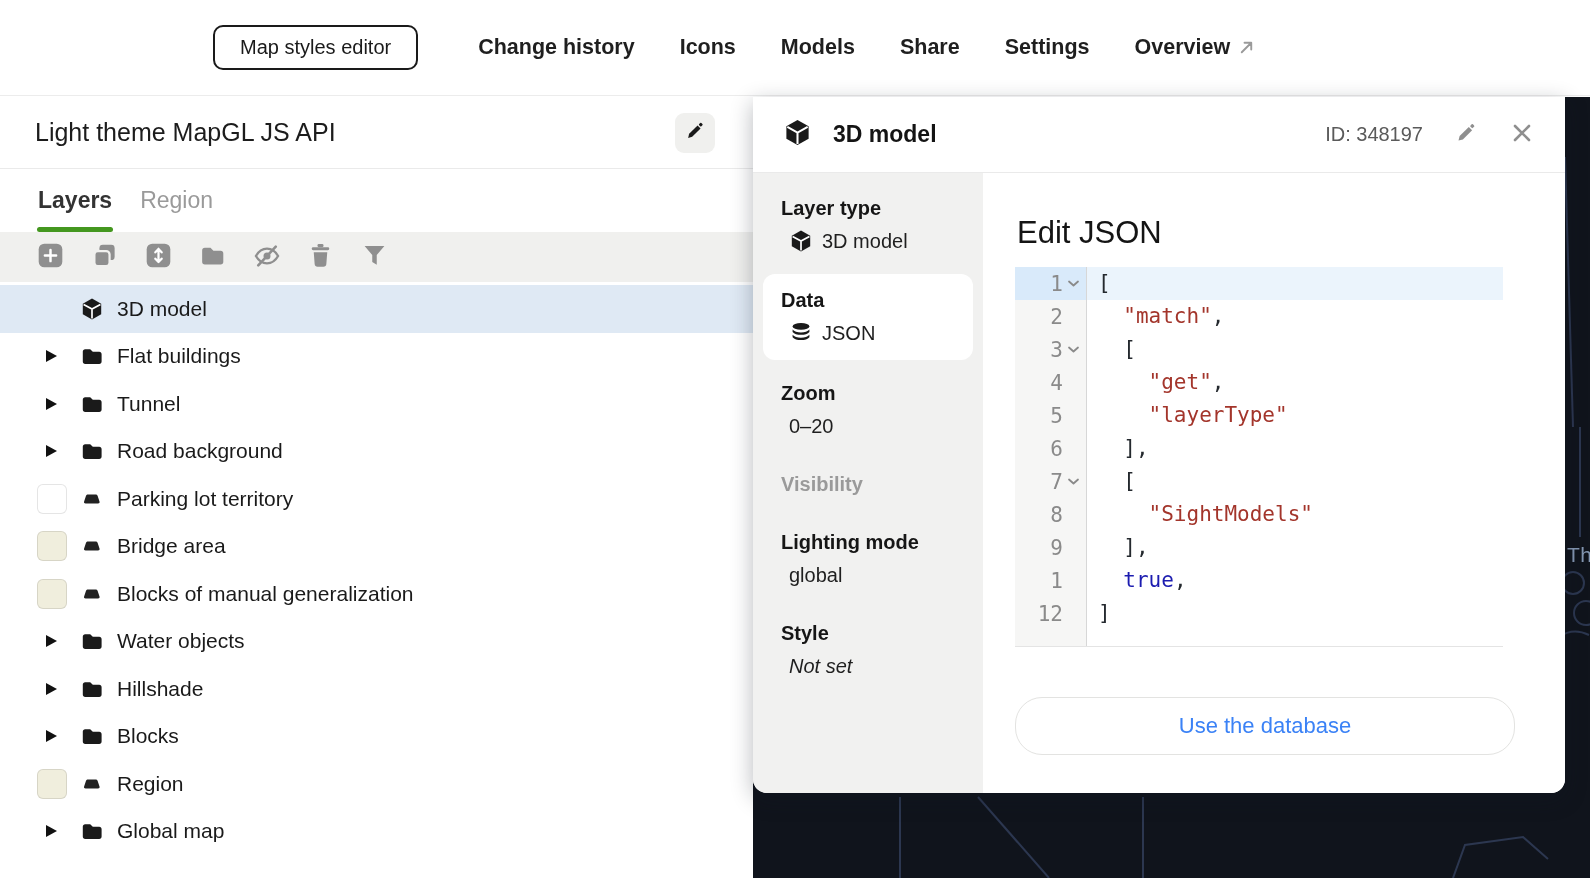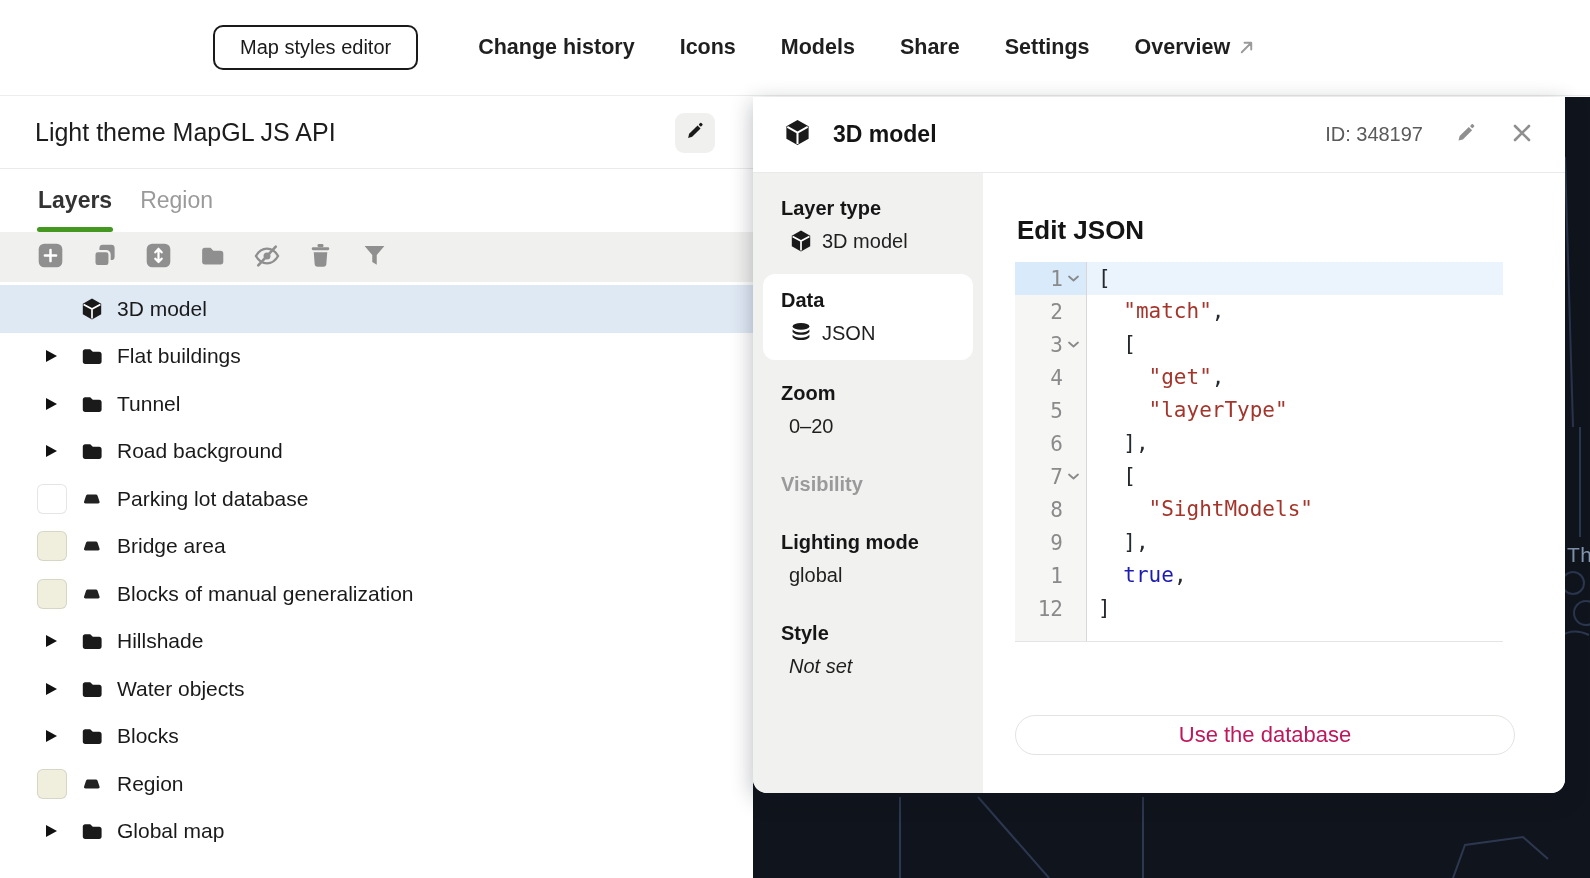--- a/index.html
+++ b/index.html
@@ -56,35 +56,35 @@
   .sec{padding:0 18px 0 28px;}
   .sec-label{font-size:20px;font-weight:700;color:#161616;line-height:26px;}
   .sec-label.muted{color:#9a9a9a;}
   .sec-value{margin-top:7px;margin-left:8px;font-size:20px;color:#1f1f1f;line-height:26px;
              display:flex;align-items:center;gap:9px;}
   .sec-value.italic{font-style:italic;}
   .sec-card{background:#fff;border-radius:12px;margin:20px 10px 0 10px;padding:13px 8px 14px 18px;}
   .mt20{margin-top:20px;} .mt32{margin-top:32px;}
 
   .content{flex:1;position:relative;background:#fff;border-radius:0 0 14px 0;padding:42px 48px 0 32px;box-sizing:border-box;}
-  .ejson-title{font-size:26px;font-weight:700;color:#141414;margin:0 0 16px 2px;}
+  .ejson-title{font-size:31px;font-weight:400;color:#141414;margin:0 0 16px 2px;}
   .editor{width:488px;border-bottom:1px solid #e4e4e4;}
   .eline{display:flex;height:33px;}
   .gut{width:72px;flex:none;background:#f6f6f5;border-right:1.5px solid #d7d7d7;box-sizing:border-box;
        display:flex;align-items:center;justify-content:flex-end;padding-right:5px;cursor:pointer;}
   .num{font-family:"DejaVu Sans Mono",monospace;font-size:21px;color:#8a8a8a;}
   .chev{width:16px;height:10px;margin-left:2px;display:flex;align-items:center;justify-content:center;}
   .codecell{flex:1;font-family:"DejaVu Sans Mono",monospace;font-size:21px;line-height:33px;
             white-space:pre;padding-left:11px;cursor:text;}
   .eline.active .gut{background:#d9eafa;}
   .eline.active .codecell{background:#ebf4fc;}
   .gutfill{height:16px;}
   .tk-p{color:#24292e;} .tk-s{color:#a3352b;} .tk-k{color:#1c1cb0;}
-  .use-db{position:absolute;left:32px;right:50px;bottom:38px;height:40px;background:#fff;
-          border:1.5px solid #e3e3e1;border-radius:27px;font-family:inherit;font-size:22px;color:#be185d;cursor:pointer;}
+  .use-db{position:absolute;left:32px;right:50px;bottom:38px;height:58px;background:#fff;
+          border:1.5px solid #e3e3e1;border-radius:27px;font-family:inherit;font-size:22px;color:#3b82f6;cursor:pointer;}
 </style>
 </head>
 <body>
 
 <div class="screen">
 
   <header class="topnav">
     <button class="mse-btn">Map styles editor</button>
     <nav class="navlinks">
         <span class="navlink">Change history</span>
@@ -221,21 +221,21 @@
         </div>
         <div class="lrow">
           <span class="lead">
             <span class="swatch" style="background: rgb(255, 255, 255);"></span>
           </span>
           <span class="licon">
             <svg width="24" height="24" viewBox="0 0 24 24">
               <path fill="#222" d="M8 7.4h7.6c.9 0 1.6.4 1.9 1.2l2 6c.4 1.2-.3 2-1.5 2H5.6c-1.2 0-1.9-.8-1.5-2l2-6c.3-.8 1-1.2 1.9-1.2z"></path>
             </svg>
           </span>
-          <span class="llabel">Parking lot database</span>
+          <span class="llabel">Parking lot territory</span>
         </div>
         <div class="lrow">
           <span class="lead">
             <span class="swatch" style="background: rgb(240, 238, 221);"></span>
           </span>
           <span class="licon">
             <svg width="24" height="24" viewBox="0 0 24 24">
               <path fill="#222" d="M8 7.4h7.6c.9 0 1.6.4 1.9 1.2l2 6c.4 1.2-.3 2-1.5 2H5.6c-1.2 0-1.9-.8-1.5-2l2-6c.3-.8 1-1.2 1.9-1.2z"></path>
             </svg>
           </span>
@@ -254,32 +254,32 @@
         </div>
         <div class="lrow">
           <span class="lead">
             <span class="expander"></span>
           </span>
           <span class="licon">
             <svg width="24" height="24" viewBox="0 0 24 24">
               <path fill="#1a1a1a" d="M2.8 7.6c0-1.5.9-2.4 2.4-2.4h5l2.6 2.6h6.4c1.5 0 2.4.9 2.4 2.4v7.4c0 1.5-.9 2.4-2.4 2.4H5.2c-1.5 0-2.4-.9-2.4-2.4z"></path>
             </svg>
           </span>
+          <span class="llabel">Water objects</span>
+        </div>
+        <div class="lrow">
+          <span class="lead">
+            <span class="expander"></span>
+          </span>
+          <span class="licon">
+            <svg width="24" height="24" viewBox="0 0 24 24">
+              <path fill="#1a1a1a" d="M2.8 7.6c0-1.5.9-2.4 2.4-2.4h5l2.6 2.6h6.4c1.5 0 2.4.9 2.4 2.4v7.4c0 1.5-.9 2.4-2.4 2.4H5.2c-1.5 0-2.4-.9-2.4-2.4z"></path>
+            </svg>
+          </span>
           <span class="llabel">Hillshade</span>
-        </div>
-        <div class="lrow">
-          <span class="lead">
-            <span class="expander"></span>
-          </span>
-          <span class="licon">
-            <svg width="24" height="24" viewBox="0 0 24 24">
-              <path fill="#1a1a1a" d="M2.8 7.6c0-1.5.9-2.4 2.4-2.4h5l2.6 2.6h6.4c1.5 0 2.4.9 2.4 2.4v7.4c0 1.5-.9 2.4-2.4 2.4H5.2c-1.5 0-2.4-.9-2.4-2.4z"></path>
-            </svg>
-          </span>
-          <span class="llabel">Water objects</span>
         </div>
         <div class="lrow">
           <span class="lead">
             <span class="expander"></span>
           </span>
           <span class="licon">
             <svg width="24" height="24" viewBox="0 0 24 24">
               <path fill="#1a1a1a" d="M2.8 7.6c0-1.5.9-2.4 2.4-2.4h5l2.6 2.6h6.4c1.5 0 2.4.9 2.4 2.4v7.4c0 1.5-.9 2.4-2.4 2.4H5.2c-1.5 0-2.4-.9-2.4-2.4z"></path>
             </svg>
           </span>

